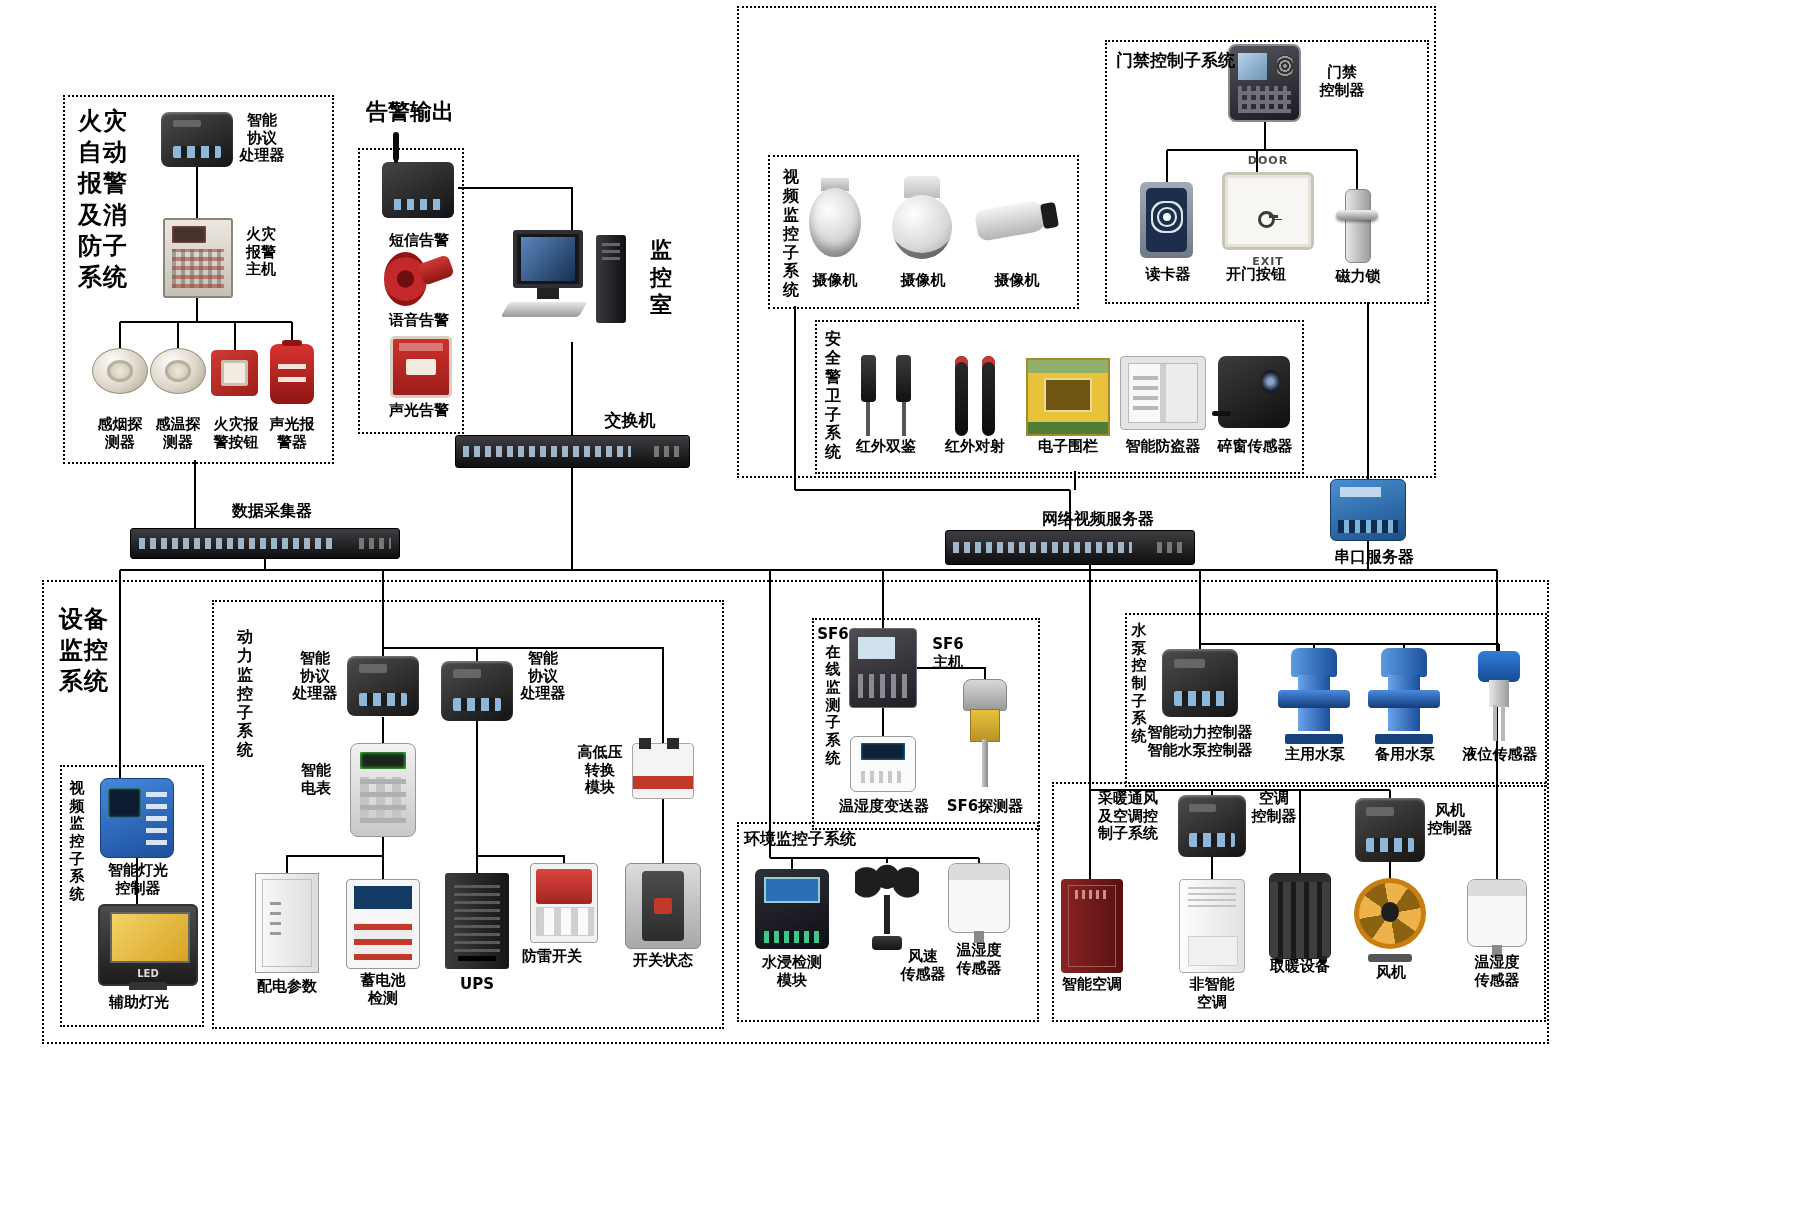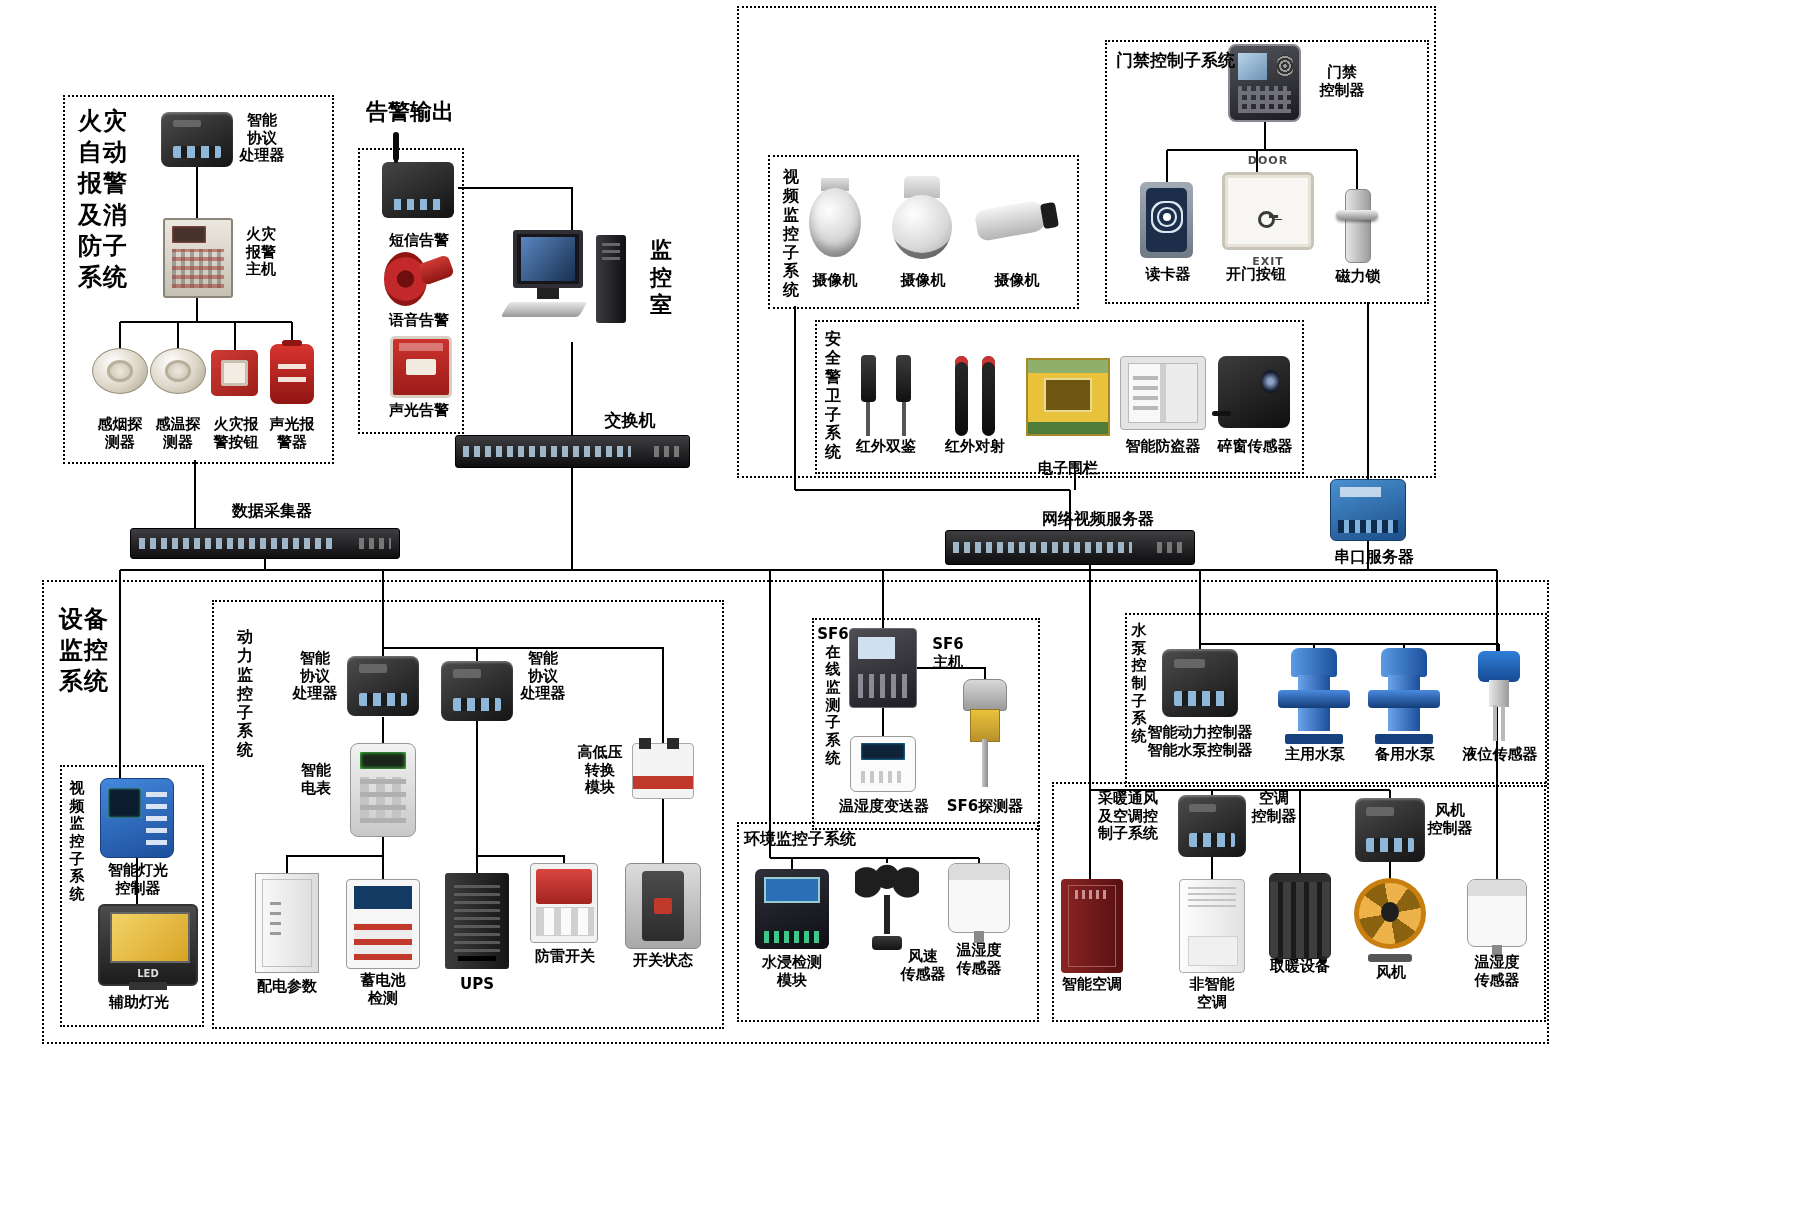--- a/index.html
+++ b/index.html
@@ -358,21 +358,21 @@
 子
 系
 统</div>
   <div class="dev d-irdual" style="left:855px;top:352px;width:62px;height:84px;">
       <div class="poles"></div>
     </div>
   <div class="lbl" style="left:852px;top:438px;width:68px;">红外双鉴</div>
   <div class="dev d-irbeam" style="left:946px;top:356px;width:58px;height:80px;"></div>
   <div class="lbl" style="left:941px;top:438px;width:68px;">红外对射</div>
   <div class="dev d-fence" style="left:1026px;top:358px;width:84px;height:78px;"></div>
-  <div class="lbl" style="left:1034px;top:438px;width:68px;margin-top:22px;">电子围栏</div>
+  <div class="lbl" style="left:1034px;top:438px;width:68px;">电子围栏</div>
   <div class="dev d-kit" style="left:1120px;top:356px;width:86px;height:74px;"></div>
   <div class="lbl" style="left:1120px;top:438px;width:86px;">智能防盗器</div>
   <div class="dev d-wsens" style="left:1218px;top:356px;width:72px;height:72px;"></div>
   <div class="lbl" style="left:1212px;top:438px;width:86px;">碎窗传感器</div>
 
   <div class="lbl t16" style="left:220px;top:502px;width:104px;">数据采集器</div>
   <div class="dev d-switch" style="left:130px;top:528px;width:270px;height:31px;"></div>
   <div class="lbl t16" style="left:1033px;top:510px;width:130px;">网络视频服务器</div>
   <div class="dev d-switch" style="left:945px;top:530px;width:250px;height:35px;"></div>
   <div class="dev d-serial" style="left:1330px;top:479px;width:76px;height:62px;"></div>
@@ -407,21 +407,21 @@
 转换
 模块</div>
   <div class="dev d-cab" style="left:255px;top:873px;width:64px;height:100px;"></div>
   <div class="lbl" style="left:252px;top:978px;width:70px;">配电参数</div>
   <div class="dev d-bat" style="left:346px;top:879px;width:74px;height:90px;"></div>
   <div class="lbl" style="left:354px;top:972px;width:58px;">蓄电池
 检测</div>
   <div class="dev d-ups" style="left:445px;top:873px;width:64px;height:96px;"></div>
   <div class="lbl" style="left:448px;top:976px;width:58px;">UPS</div>
   <div class="dev d-light" style="left:530px;top:863px;width:68px;height:80px;"></div>
-  <div class="lbl" style="left:530px;top:948px;width:70px;">防雷开关</div>
+  <div class="lbl" style="left:517px;top:948px;width:70px;">防雷开关</div>
   <div class="dev d-brk" style="left:625px;top:863px;width:76px;height:86px;"></div>
   <div class="lbl" style="left:628px;top:952px;width:70px;">开关状态</div>
 
   <div class="lbl" style="left:66px;top:780px;width:22px;">视
 频
 监
 控
 子
 系
 统</div>

